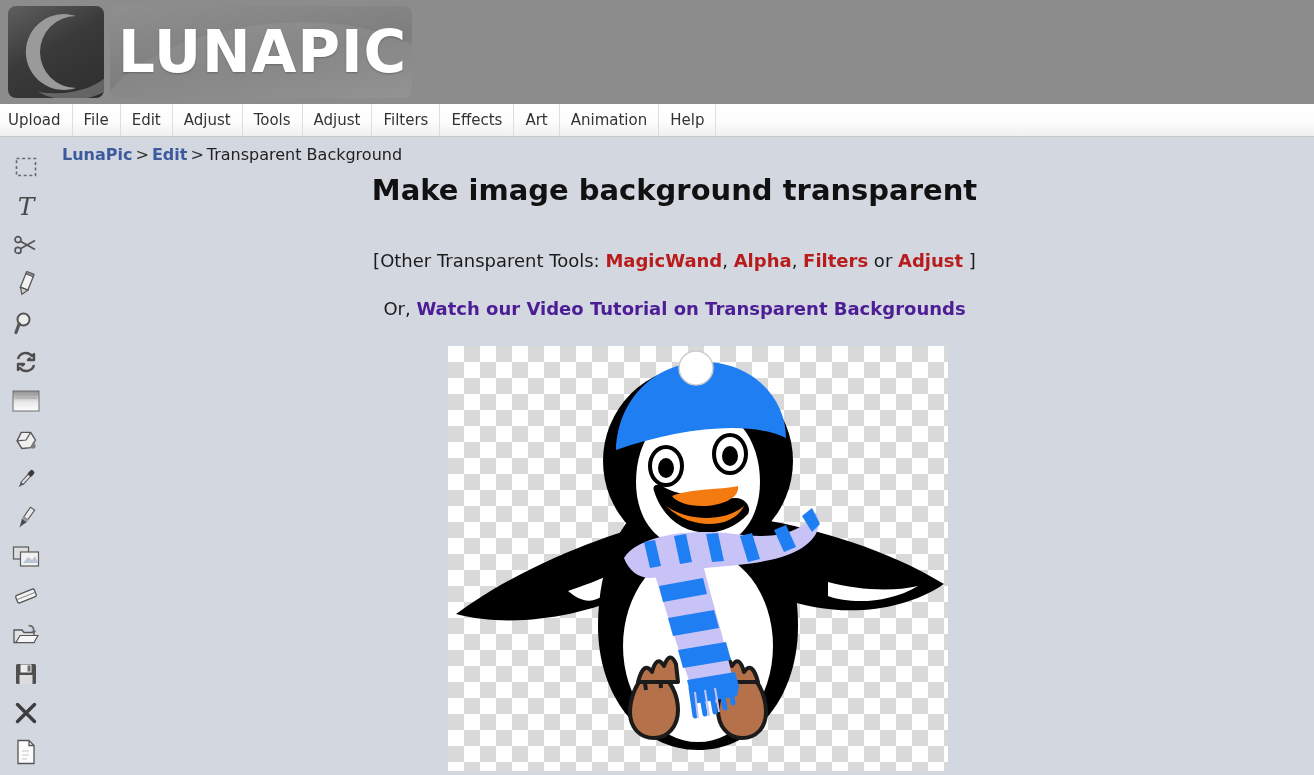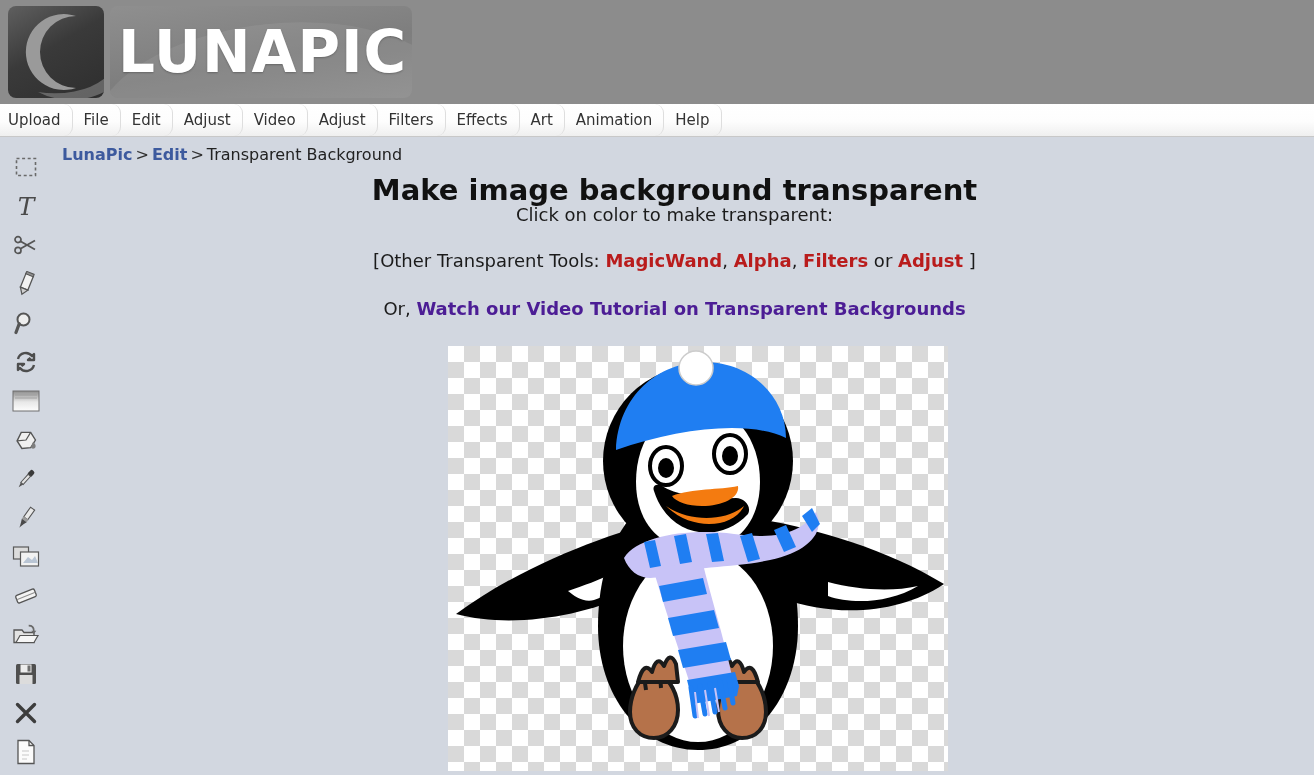--- a/index.html
+++ b/index.html
@@ -54,21 +54,21 @@
     position: absolute; left: 0; top: 104px; width: 1314px; height: 33px;
     background: linear-gradient(180deg, #ffffff 0%, #fdfdfd 55%, #efefef 100%);
     border-bottom: 1px solid #c8c8c8;
     display: flex; align-items: stretch;
   }
   .menu-item {
     display: flex; align-items: center;
     padding: 0 11px;
     font-size: 15px; color: #333333;
     border-right: 1px solid #dedede;
-    cursor: default; white-space: nowrap; border-radius: 9px;
+    cursor: default; white-space: nowrap;
   }
   .menu-item:first-child { padding-left: 8px; }
 
   
   .toolbar {
     position: absolute; left: 0; top: 137px; width: 52px; height: 638px;
     background: #d2d7e0;
   }
   .tool { position: absolute; left: 10px; width: 32px; height: 32px;
           display: flex; align-items: center; justify-content: center; cursor: pointer; }
@@ -138,21 +138,21 @@
         <div class="logo-text">LUNAPIC</div>
       </div>
     </div>
   </div>
 
   <div class="menubar">
     <div class="menu-item">Upload</div>
     <div class="menu-item">File</div>
     <div class="menu-item">Edit</div>
     <div class="menu-item">Adjust</div>
-    <div class="menu-item">Video</div>
+    <div class="menu-item">Tools</div>
     <div class="menu-item">Adjust</div>
     <div class="menu-item">Filters</div>
     <div class="menu-item">Effects</div>
     <div class="menu-item">Art</div>
     <div class="menu-item">Animation</div>
     <div class="menu-item">Help</div>
   </div>
 
   <div class="toolbar">
 
@@ -292,21 +292,20 @@
 
   </div>
 
   <div class="content">
 
     <div class="breadcrumb">
       <a href="#">LunaPic</a><span class="sep">&gt;</span><a href="#">Edit</a><span class="sep">&gt;</span><span>Transparent Background</span>
     </div>
 
     <div class="page-title">Make image background transparent</div>
-    <div class="page-subtitle">Click on color to make transparent:</div>
 
     <div class="tools-line">
       <span>[</span><span>Other Transparent Tools: </span><a href="#">MagicWand</a><span>, </span><a href="#">Alpha</a><span>, </span><a href="#">Filters</a><span> or </span><a href="#">Adjust</a><span> ]</span>
     </div>
 
     <div class="video-line">
       <span>Or, </span><a href="#">Watch our Video Tutorial on Transparent Backgrounds</a>
     </div>
 
     <div class="canvas-wrap">

